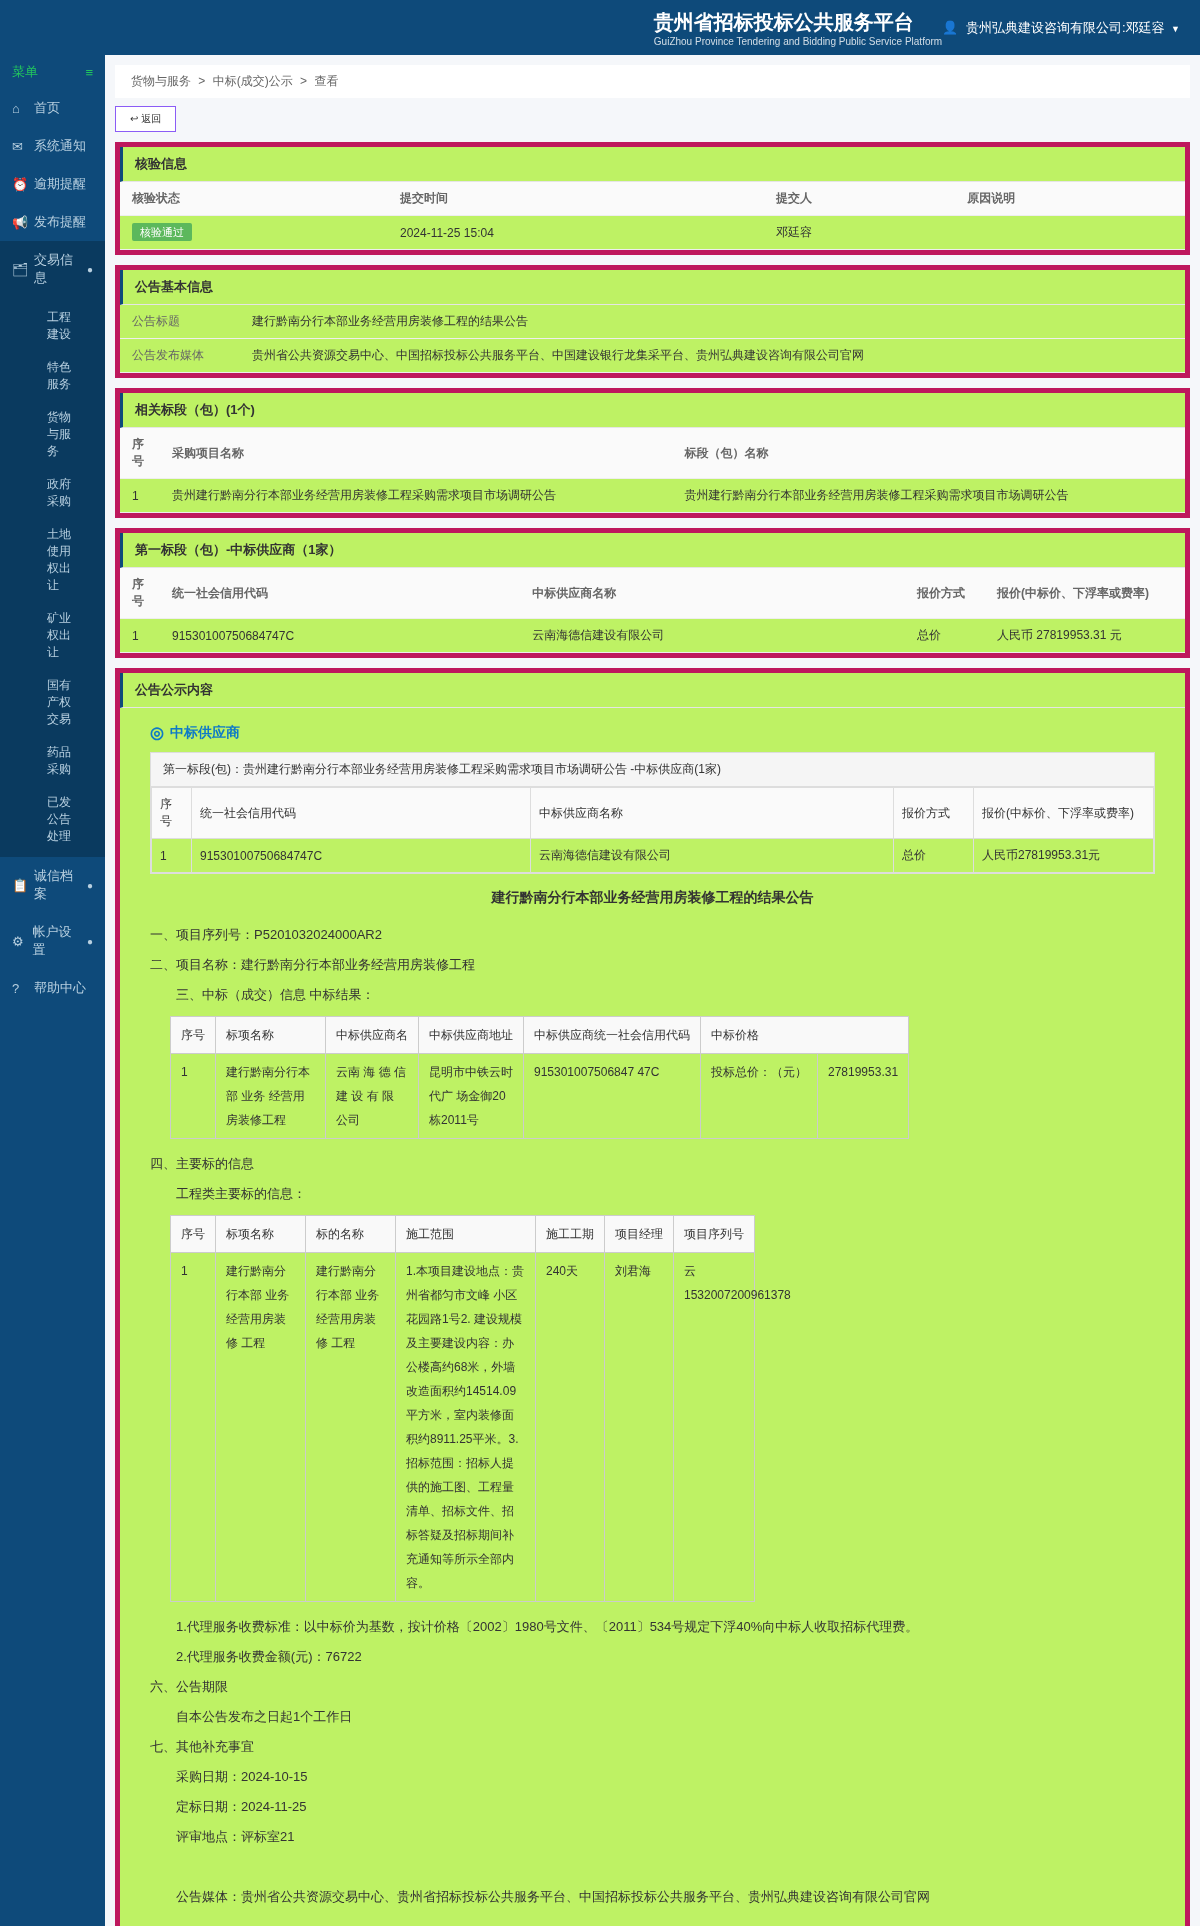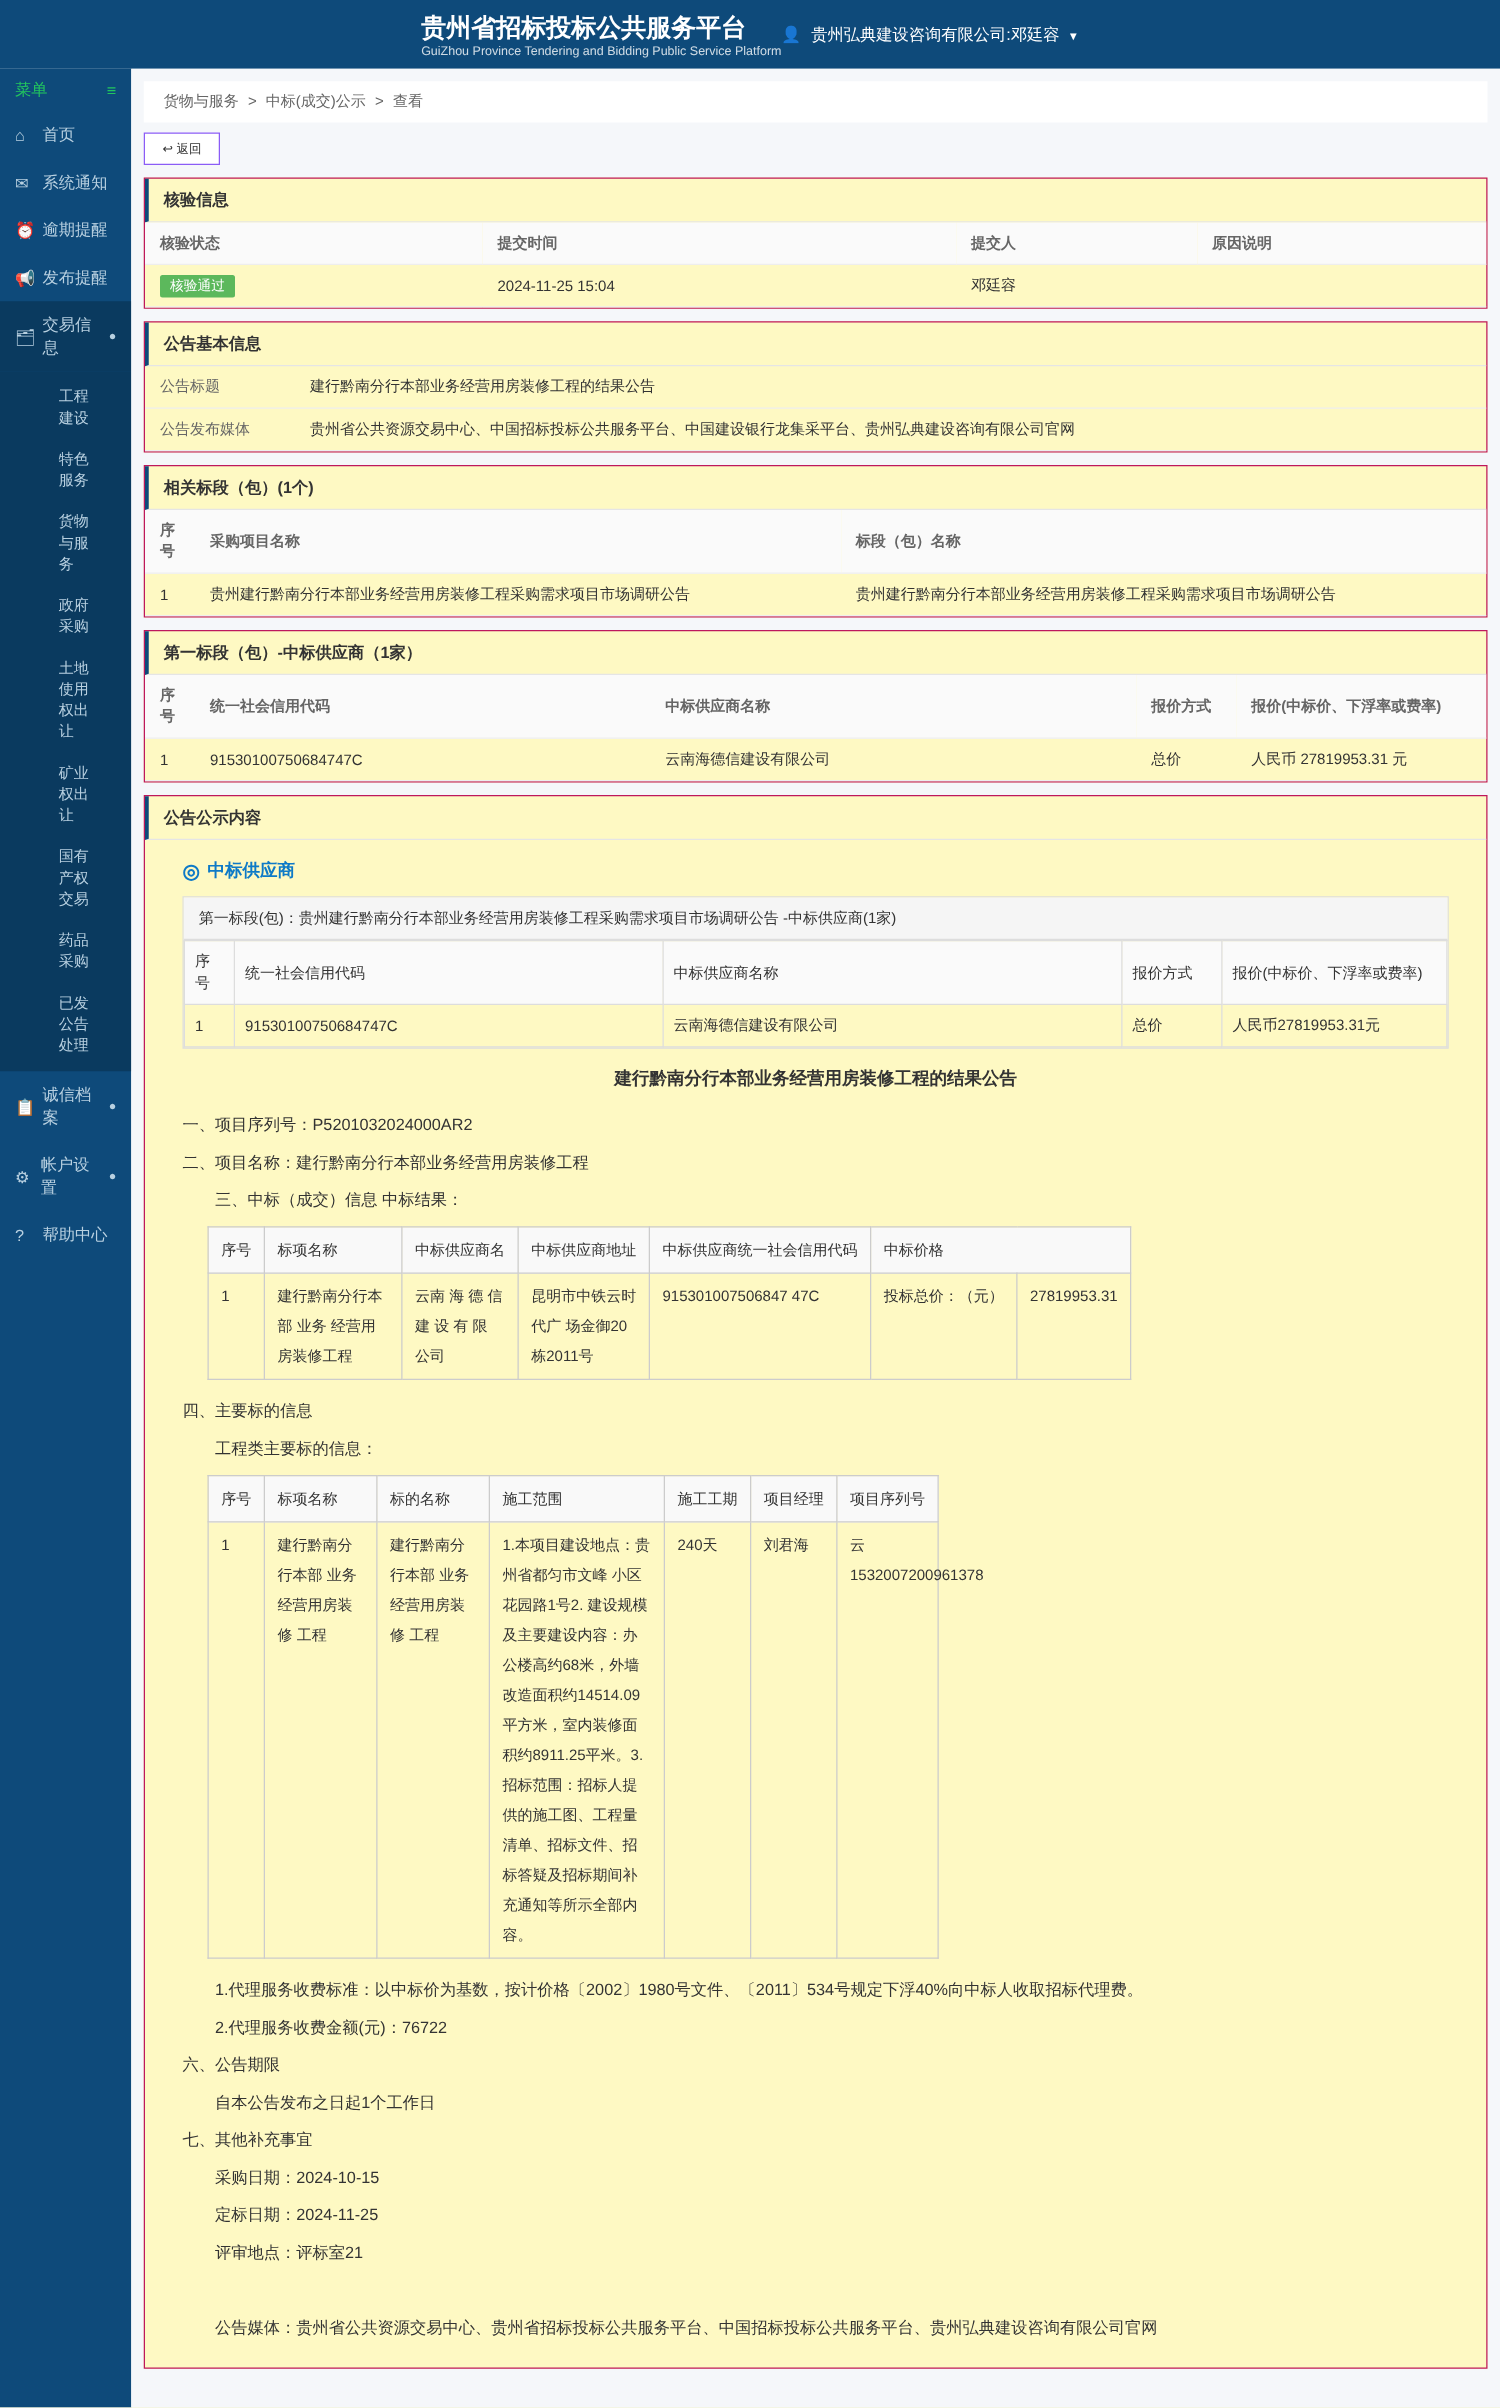--- a/index.html
+++ b/index.html
@@ -1,38 +1,38 @@
 <!DOCTYPE html>
 <html><head>
 <meta charset="utf-8">
 <style>
 *{margin:0;padding:0;box-sizing:border-box;font-family:"Microsoft YaHei",Arial,sans-serif}
 body{background:#e8f0f5;font-size:12px;color:#333}
-.header{background:#0e4a7a;height:55px;display:flex;justify-content:center;align-items:center;padding:0 20px;color:#fff}
+.header{background:#0e4a7a;height:55px;display:flex;justify-content:flex-end;align-items:center;padding:0 20px;color:#fff}
 .header-title{display:flex;flex-direction:column}
 .header-title h1{font-size:20px;font-weight:bold}
 .header-title span{font-size:10px;opacity:0.8}
 .header-user{font-size:13px}
 .header-user::before{content:"👤 ";margin-right:4px}
 .header-user::after{content:" ▼";font-size:9px;margin-left:4px}
 .main{display:flex}
 .sidebar{width:105px;background:#0e4a7a;min-height:calc(100vh - 55px);color:#b8d0e0}
 .sidebar-header{padding:8px 12px;font-size:13px;display:flex;justify-content:space-between;align-items:center;color:#22c55e}
 .menu-item{padding:10px 12px;font-size:13px;cursor:pointer;display:flex;align-items:center;gap:8px}
 .menu-item.active{background:#0a3a5f}
 .menu-item .icon{width:14px;display:inline-block}
 .submenu{background:#0a3a5f;padding:4px 17px}
 .submenu-item{padding:8px 12px 8px 30px;font-size:12px;cursor:pointer;color:#b8d0e0}
 .menu-expand{margin-left:auto;font-size:10px}
 .content{flex:1;padding:10px;background:#f5f7fa}
 .breadcrumb{background:#fff;padding:8px 12px;font-size:12px;color:#666;margin-bottom:8px}
 .breadcrumb span{margin:0 4px}
 .back-btn{display:inline-block;background:#fff;border:1px solid #8b5cf6;padding:5px 14px;font-size:10px;margin-bottom:10px;cursor:pointer}
 .back-btn::before{content:"↩ "}
-.panel{background:#fef9c3;margin-bottom:10px;border:1px solid #be185d}
+.panel{background:#bef264;margin-bottom:10px;border:5px solid #be185d}
 .panel-title{padding:8px 12px;font-size:13px;font-weight:bold;border-bottom:1px solid #e5e5e5;border-left:3px solid #0e4a7a;color:#333}
 .info-table{width:100%;border-collapse:collapse}
 .info-table th,.info-table td{padding:8px 12px;font-size:12px;text-align:left;border-bottom:1px solid #eee}
 .info-table th{background:#fafafa;font-weight:bold;color:#666}
 .badge-green{background:#5cb85c;color:#fff;padding:3px 8px;font-size:11px;border-radius:2px}
 .label-cell{text-align:right;color:#666;padding:8px 12px;width:120px;vertical-align:top}
 .value-cell{padding:8px 12px}
 .announcement{padding:15px 30px}
 .ann-header{color:#0e7ac7;font-size:14px;font-weight:bold;margin-bottom:10px;display:flex;align-items:center;gap:6px}
 .ann-header::before{content:"◎";font-size:16px}

